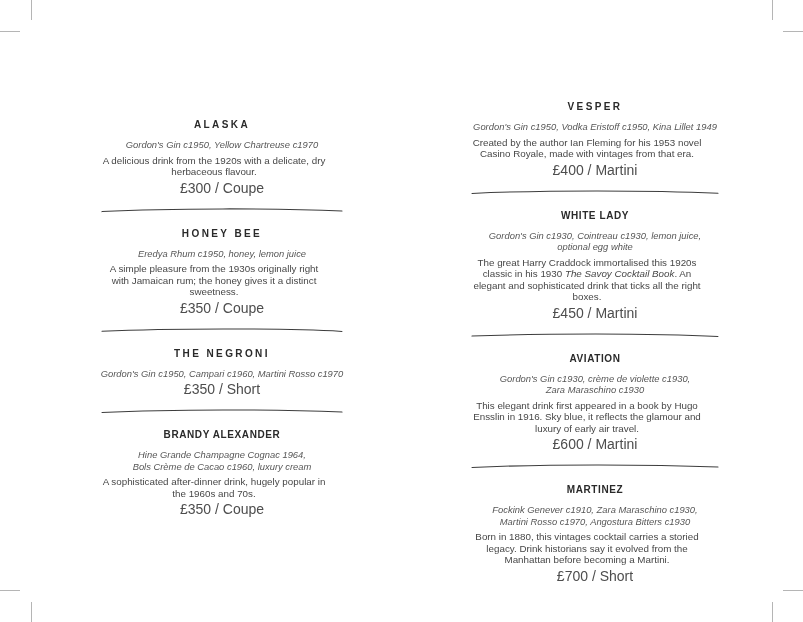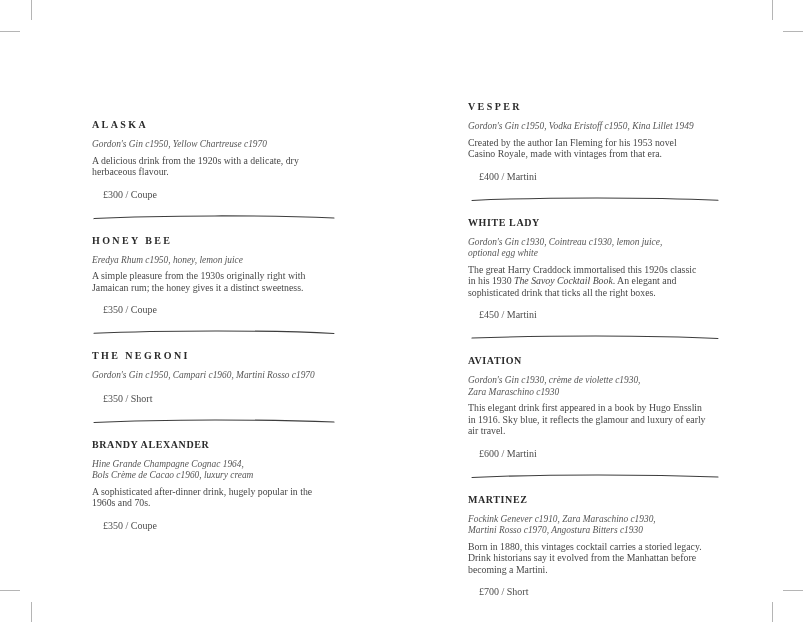--- a/index.html
+++ b/index.html
@@ -8,32 +8,32 @@
 
   
   .crop{position:absolute;background:#b5b5b5;}
   .crop.v{width:1px;height:20px;}
   .crop.h{width:20px;height:1px;}
   .crop.tl-v{left:31px;top:0;}        .crop.tl-h{left:0;top:31px;}
   .crop.tr-v{left:772px;top:0;}       .crop.tr-h{left:783px;top:31px;}
   .crop.bl-h{left:0;top:590px;}       .crop.bl-v{left:31px;top:602px;}
   .crop.br-h{left:783px;top:590px;}   .crop.br-v{left:772px;top:602px;}
 
-  .col{position:absolute;font-family:Liberation Serif, serif;}
-  .col-left{left:92px;top:119px;width:244px;}
+  .col{position:absolute;text-align:center;}
+  .col-left{left:100px;top:119px;width:244px;}
   .col-right{left:468px;top:101px;width:254px;}
 
   .item h3{margin:0 0 5px 0;font-size:10px;font-weight:700;color:#2a2a2a;
            letter-spacing:0.6px;line-height:12px;}
   .item h3.wide{letter-spacing:2.4px;}
   .ing{margin:8px 0 4px 0;font-style:italic;font-size:9.4px;line-height:11.5px;color:#565656;}
   .ing .ln{display:block;}
   .desc{margin:0 16px 4px 0;font-size:9.8px;line-height:11.5px;color:#474747;}
   .desc .it{font-style:italic;}
-  .price{margin:11px;font-size:10px;line-height:12px;color:#4d4d4d;}
+  .price{margin:4px;font-size:14px;line-height:12px;color:#4d4d4d;}
 
   .divider{display:block;margin:11px auto 14px auto;}
   .divider path{fill:none;stroke:#3d3d3d;stroke-width:1.05;stroke-linecap:round;}
 </style>
 </head>
 <body>
 
 <div class="page">
 
   <div class="crop v tl-v"></div>

